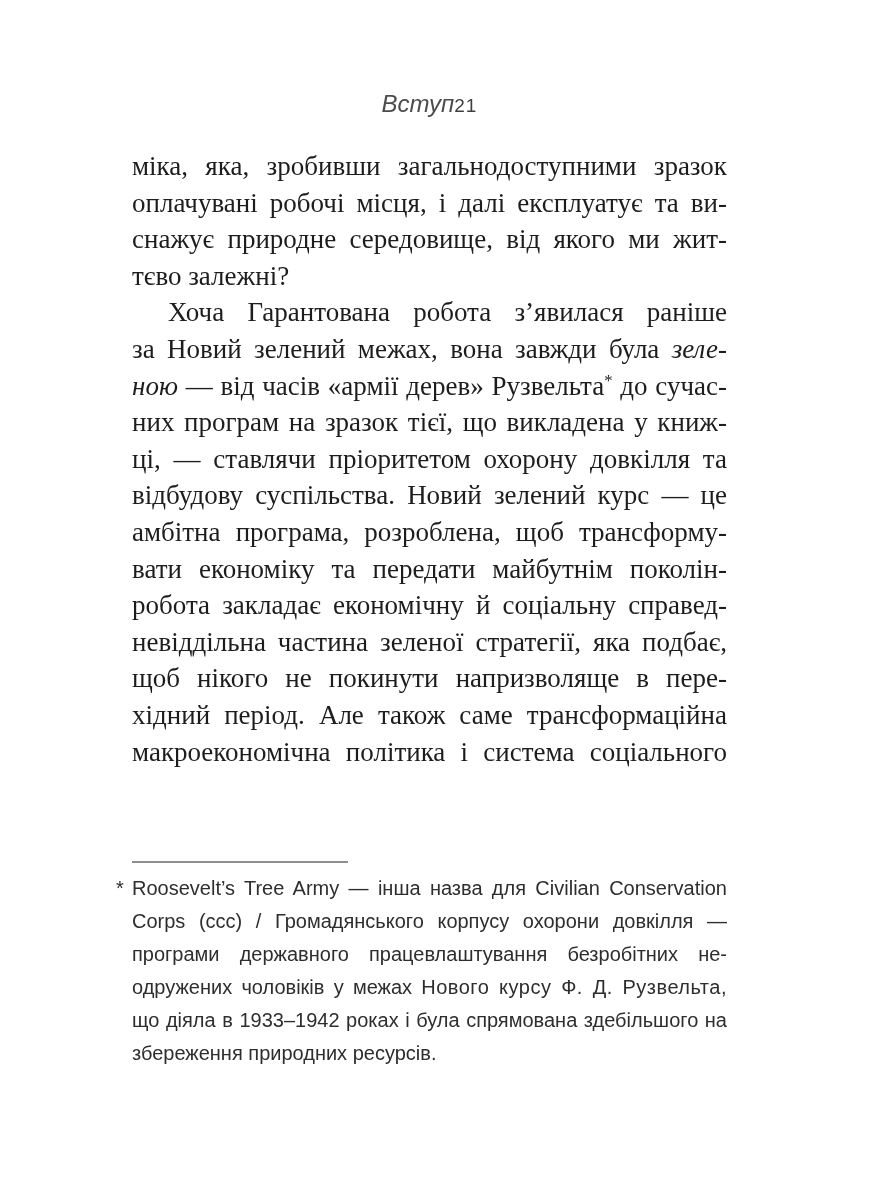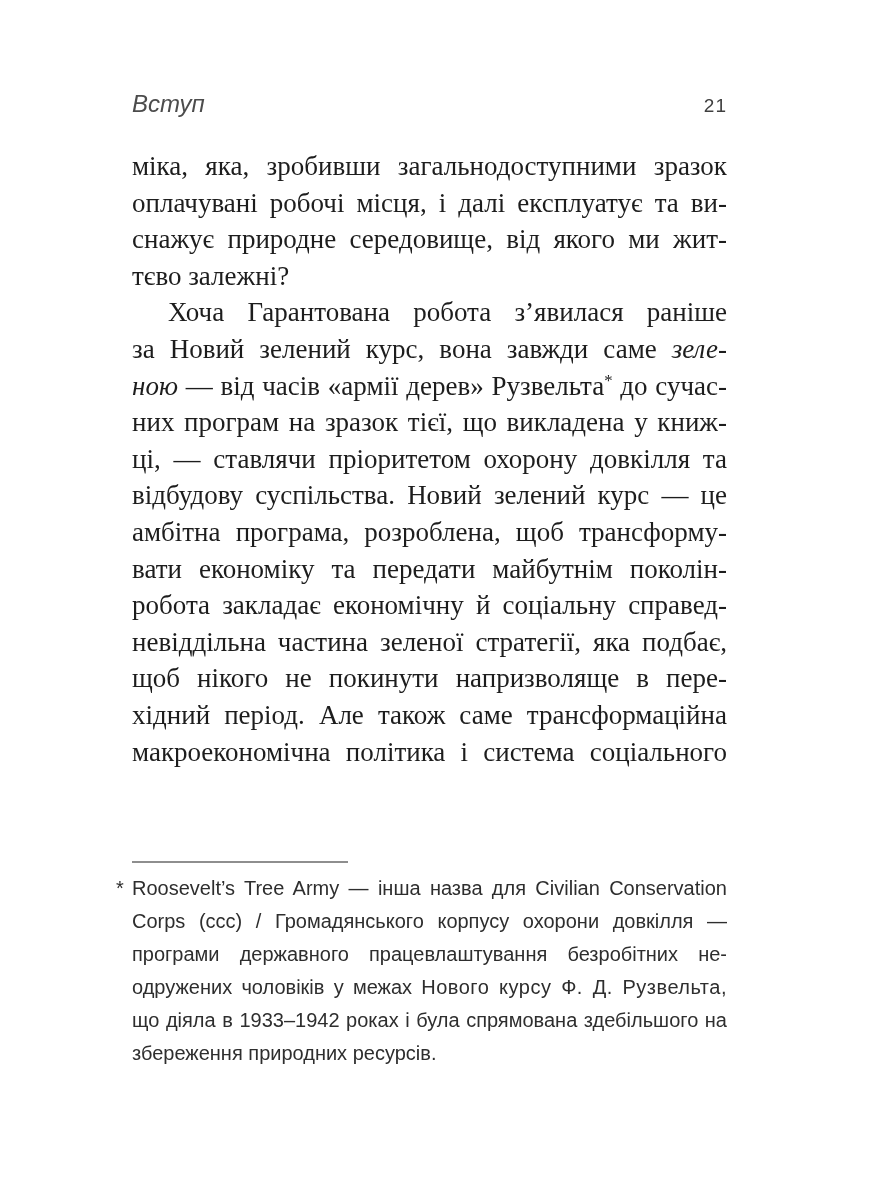--- a/index.html
+++ b/index.html
@@ -16,21 +16,21 @@
     font-family: "Liberation Serif", serif;
   }
 
   
   .running-head {
     position: absolute;
     left: 132px;
     top: 90px;
     width: 595px;
     display: flex;
-    justify-content: space-between;
+    justify-content: center;
     align-items: baseline;
     font-family: "Liberation Sans", sans-serif;
   }
   .section-title {
     font-style: italic;
     font-size: 24px;
     color: #4c4c4c;
   }
   .page-number {
     font-size: 19px;
@@ -109,21 +109,21 @@
     <span class="section-title">Вступ</span>
     <span class="page-number">21</span>
   </div>
 
   <div class="body-text">
       <div class="line"><span>міка, яка, зробивши загальнодоступними зразок</span></div>
       <div class="line"><span>оплачувані робочі місця, і далі експлуатує та ви-</span></div>
       <div class="line"><span>снажує природне середовище, від якого ми жит-</span></div>
       <div class="line para-end"><span>тєво залежні?</span></div>
       <div class="line indent"><span>Хоча Гарантована робота з’явилася раніше</span></div>
-      <div class="line"><span>за Новий зелений курс, вона завжди саме </span><span class="it">зеле-</span></div>
+      <div class="line"><span>за Новий зелений межах, вона завжди була </span><span class="it">зеле-</span></div>
       <div class="line"><span class="it">ною</span><span> — від часів «армії дерев» Рузвельта</span><span class="sup">*</span><span> до сучас-</span></div>
       <div class="line"><span>них програм на зразок тієї, що викладена у книж-</span></div>
       <div class="line"><span>ці, — ставлячи пріоритетом охорону довкілля та</span></div>
       <div class="line"><span>відбудову суспільства. Новий зелений курс — це</span></div>
       <div class="line"><span>амбітна програма, розроблена, щоб трансформу-</span></div>
       <div class="line"><span>вати економіку та передати майбутнім поколін-</span></div>
       <div class="line"><span>робота закладає економічну й соціальну справед-</span></div>
       <div class="line"><span>невіддільна частина зеленої стратегії, яка подбає,</span></div>
       <div class="line"><span>щоб нікого не покинути напризволяще в пере-</span></div>
       <div class="line"><span>хідний період. Але також саме трансформаційна</span></div>

